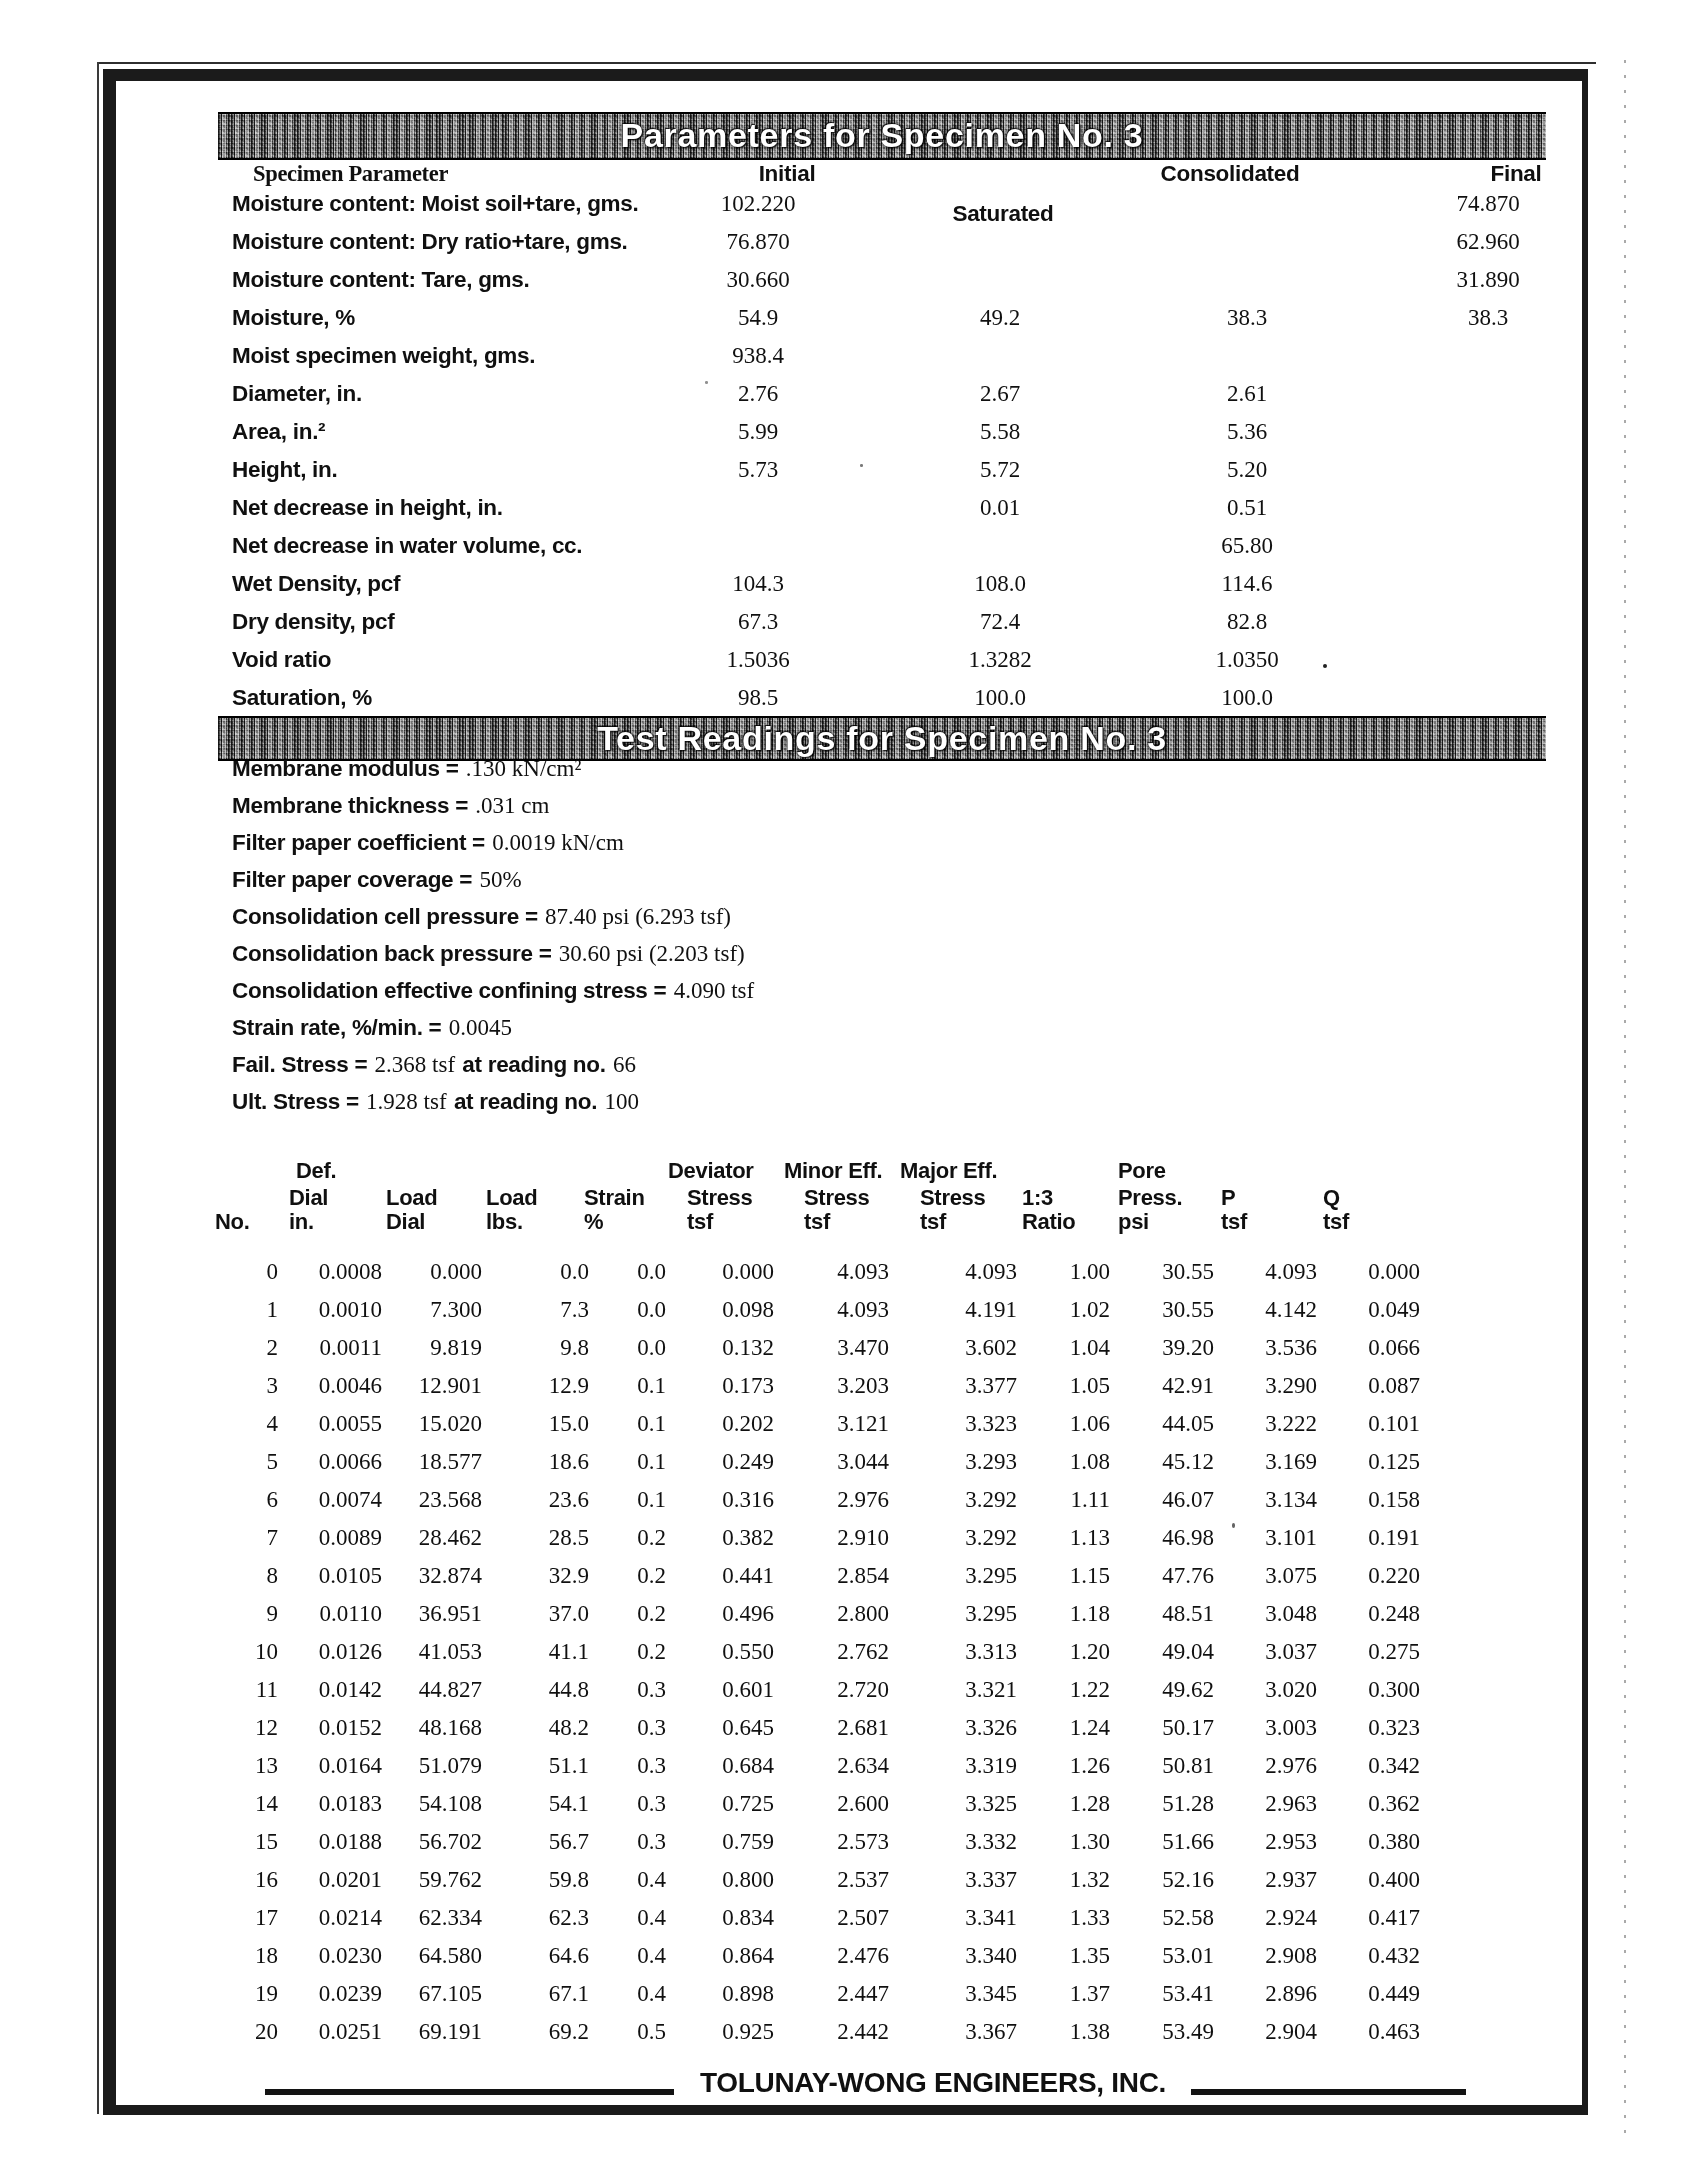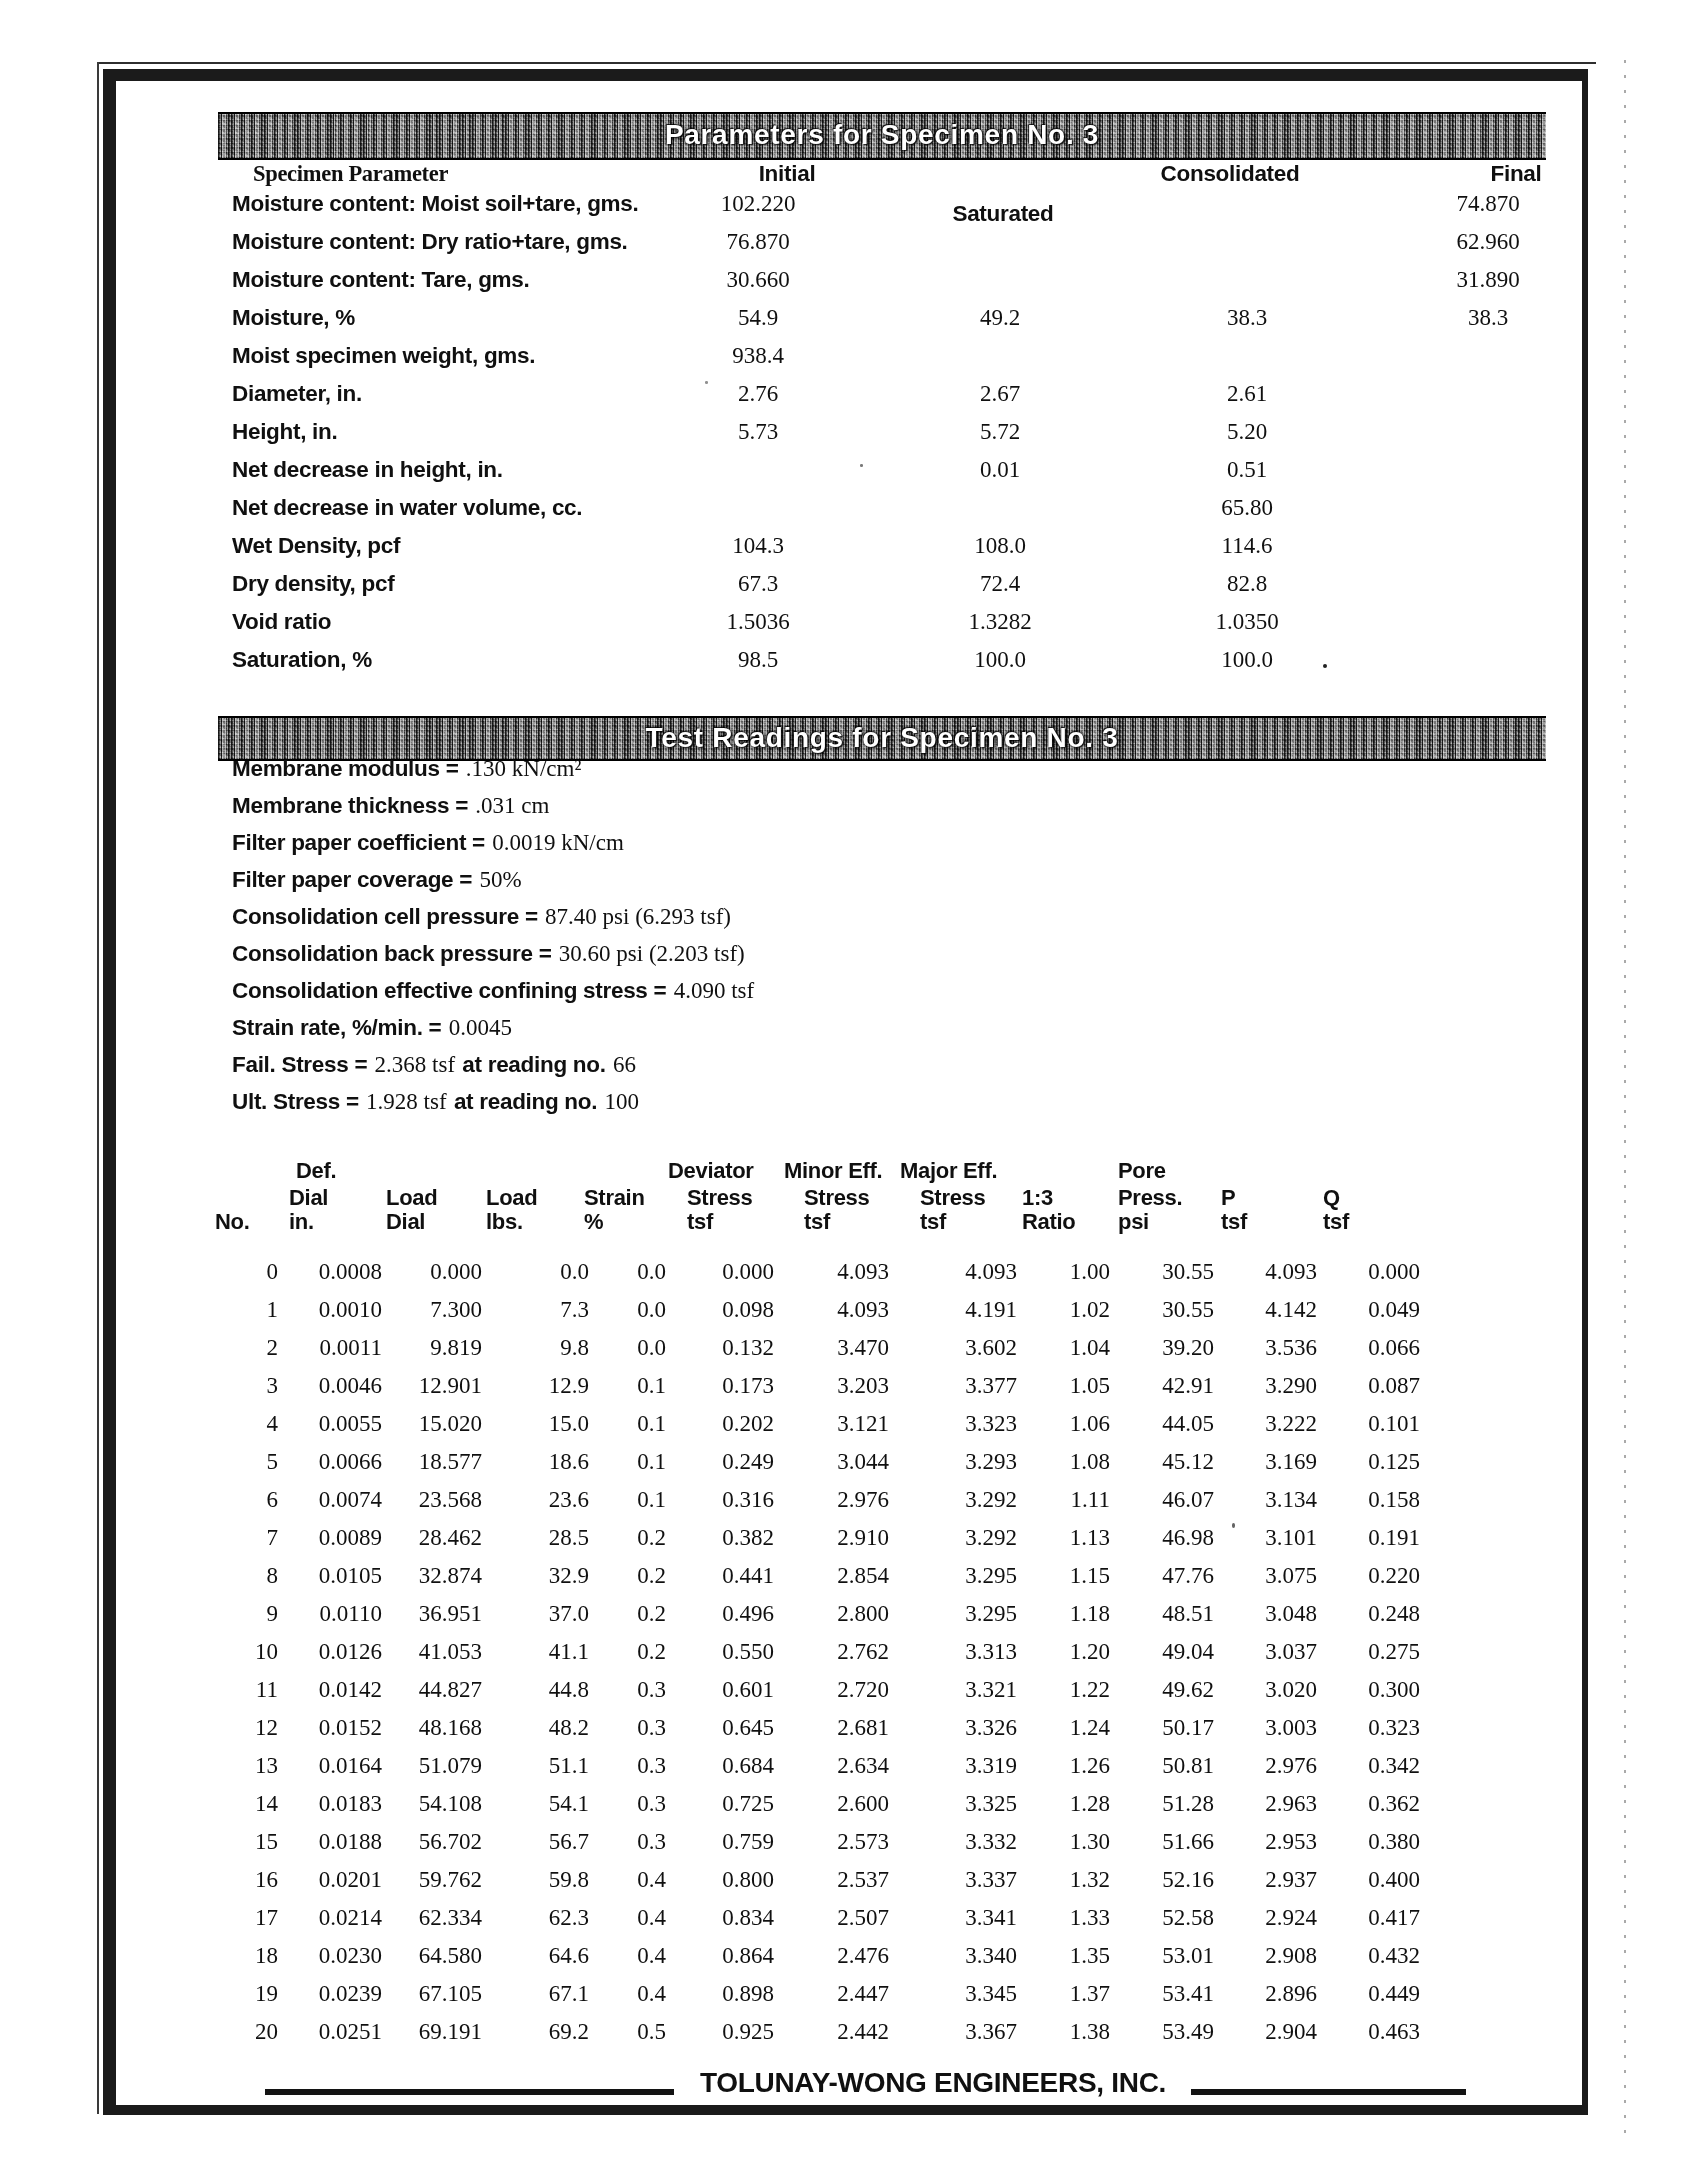--- a/index.html
+++ b/index.html
@@ -14,21 +14,21 @@
 
   
   .band{position:absolute;left:218px;width:1328px;border-top:2px solid #000;border-bottom:2px solid #000;
         background-color:#7b7b7b;
         background-image:
           repeating-linear-gradient(90deg, rgba(0,0,0,0.78) 0 0.7px, rgba(255,255,255,0.55) 0.7px 1.3px, rgba(0,0,0,0.35) 1.3px 2px, rgba(255,255,255,0.22) 2px 3.3px),
           repeating-linear-gradient(0deg, rgba(0,0,0,0.45) 0 1.3px, rgba(255,255,255,0.18) 1.3px 2.6px, rgba(0,0,0,0.12) 2.6px 4.6px),
           repeating-linear-gradient(37deg, rgba(0,0,0,0.28) 0 2px, rgba(255,255,255,0.16) 2px 4px);}
   .band1{top:112px;height:44px;}
   .band2{top:716px;height:41px;}
-  .band-title{display:block;width:100%;text-align:center;color:#fff;font-weight:bold;font-size:28px;
+  .band-title{display:block;width:100%;text-align:center;color:#fff;font-weight:bold;font-size:34px;
               line-height:42px;letter-spacing:0.7px;
               text-shadow:0 0 4px rgba(0,0,0,.95), 1.3px 1.3px 1.3px rgba(0,0,0,.85), -0.7px -0.7px 0.7px rgba(0,0,0,.8);}
   .band2 .band-title{line-height:40px;}
 
   
   .phrow{position:absolute;left:0;top:161px;width:1694px;height:29px;font-weight:bold;font-size:22.5px;letter-spacing:-0.3px;}
   .phrow span{position:absolute;top:0;}
   .ph0{left:253px;font-family:Liberation Serif, serif;}
   .ph1{left:688px;width:198px;text-align:center;}
   .ph2{left:904px;width:198px;text-align:center;margin-top:40px;}
@@ -175,20 +175,27 @@
         <span class="pc4"></span>
       </div>
       <div class="prow">
         <span class="pc0">Diameter, in.</span>
         <span class="pc1">2.76</span>
         <span class="pc2">2.67</span>
         <span class="pc3">2.61</span>
         <span class="pc4"></span>
       </div>
       <div class="prow">
+        <span class="pc0">Area, in.²</span>
+        <span class="pc1">5.99</span>
+        <span class="pc2">5.58</span>
+        <span class="pc3">5.36</span>
+        <span class="pc4"></span>
+      </div>
+      <div class="prow">
         <span class="pc0">Height, in.</span>
         <span class="pc1">5.73</span>
         <span class="pc2">5.72</span>
         <span class="pc3">5.20</span>
         <span class="pc4"></span>
       </div>
       <div class="prow">
         <span class="pc0">Net decrease in height, in.</span>
         <span class="pc1"></span>
         <span class="pc2">0.01</span>

